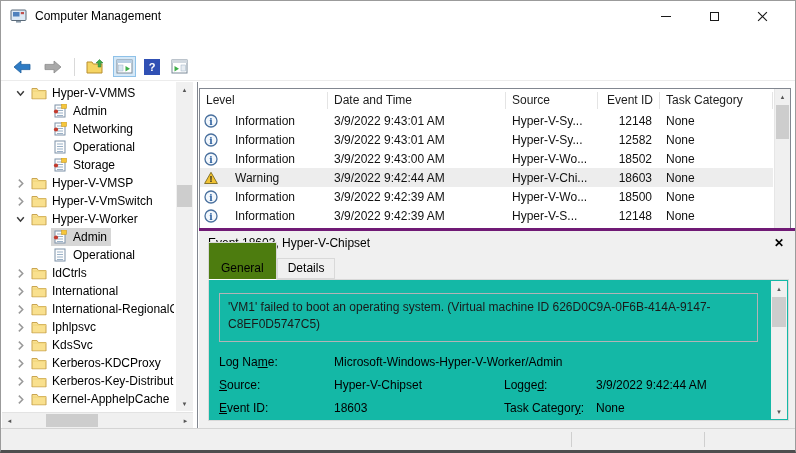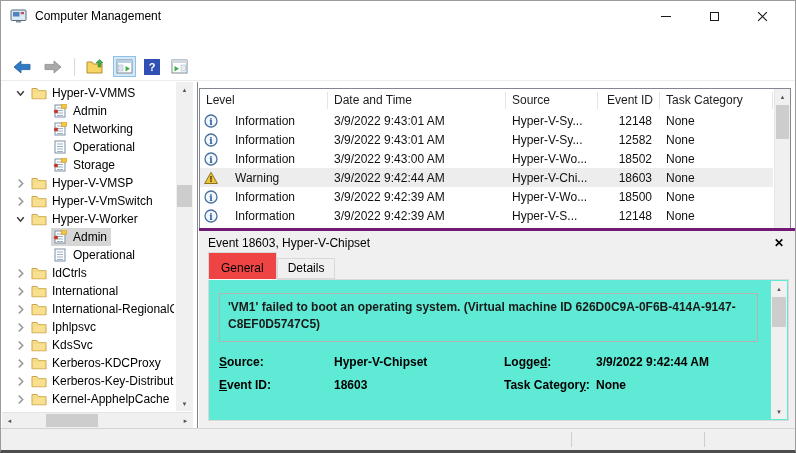--- a/index.html
+++ b/index.html
@@ -86,23 +86,23 @@
 
   
   .detail-pane { position:absolute; left:0; right:0; top:146px; bottom:0;
                  background:#f0f0f0; border-top:3px solid #701a75;
                  display:flex; flex-direction:column; }
   .dp-header { height:24px; display:flex; align-items:center; padding:0 11px 0 9px; }
   .dp-title { font-size:12px; color:#000; }
   .dp-close { margin-left:auto; font-size:12px; font-weight:700; color:#000; background:none; border:none; }
   .dp-tabs { display:flex; align-items:flex-end; height:24px; padding-left:9px; position:relative; z-index:2; }
   .tab { font-size:12px; color:#000; border:1px solid #d9d9d9; background:#f0f0f0; padding:2px 10px 3px; }
-  .tab.active { background:#ef4444; border-bottom-color:#fff; margin-bottom:-1px; padding:8px 12px 4px; }
-  .dp-frame { flex:1; margin:0 6px 7px 9px; background:#5eead4; border:1px solid #d9d9d9;
-              position:relative; overflow:hidden;font-weight:bold; }
+  .tab.active { background:#4d7c0f; border-bottom-color:#fff; margin-bottom:-1px; padding:18px 12px 4px; }
+  .dp-frame { flex:1; margin:0 6px 7px 9px; background:#14b8a6; border:1px solid #d9d9d9;
+              position:relative; overflow:hidden; }
   .dp-vscroll { position:absolute; top:1px; right:1px; bottom:1px; width:16px; }
   .desc-box { margin:13px 30px 0 10px; border:1px solid #b3b3b6; padding:5px 8px 8px;
               font-size:12px; line-height:17px; min-height:48px; color:#1a1a1a; }
   .fields { margin:13px 30px 0 10px; }
   .frow { display:flex; height:23px; font-size:12px; align-items:flex-start; color:#000; }
   .flabel  { width:115px; flex:0 0 auto; }
   .fval1   { width:170px; flex:0 0 auto; }
   .flabel2 { width:92px;  flex:0 0 auto; }
   .fval2   { flex:1; }
   .fval-span { flex:1; }
@@ -516,20 +516,24 @@
           <button class="dp-close"><span>✕</span></button>
         </div>
         <div class="dp-tabs">
           <span class="tab active">General</span>
           <span class="tab">Details</span>
         </div>
         <div class="dp-frame">
           <div class="desc-box">'VM1' failed to boot an operating system. (Virtual machine ID 626D0C9A-0F6B-414A-9147-C8EF0D5747C5)</div>
           <div class="fields">
             <div class="frow">
+              <span class="flabel"><span>Log Na</span><u>m</u><span>e:</span></span>
+              <span class="fval-span">Microsoft-Windows-Hyper-V-Worker/Admin</span>
+            </div>
+            <div class="frow">
               <span class="flabel"><span></span><u>S</u><span>ource:</span></span>
               <span class="fval1">Hyper-V-Chipset</span>
               <span class="flabel2"><span>Logge</span><u>d</u><span>:</span></span>
               <span class="fval2">3/9/2022 9:42:44 AM</span>
             </div>
             <div class="frow">
               <span class="flabel"><span></span><u>E</u><span>vent ID:</span></span>
               <span class="fval1">18603</span>
               <span class="flabel2"><span>Task Categor</span><u>y</u><span>:</span></span>
               <span class="fval2">None</span>

